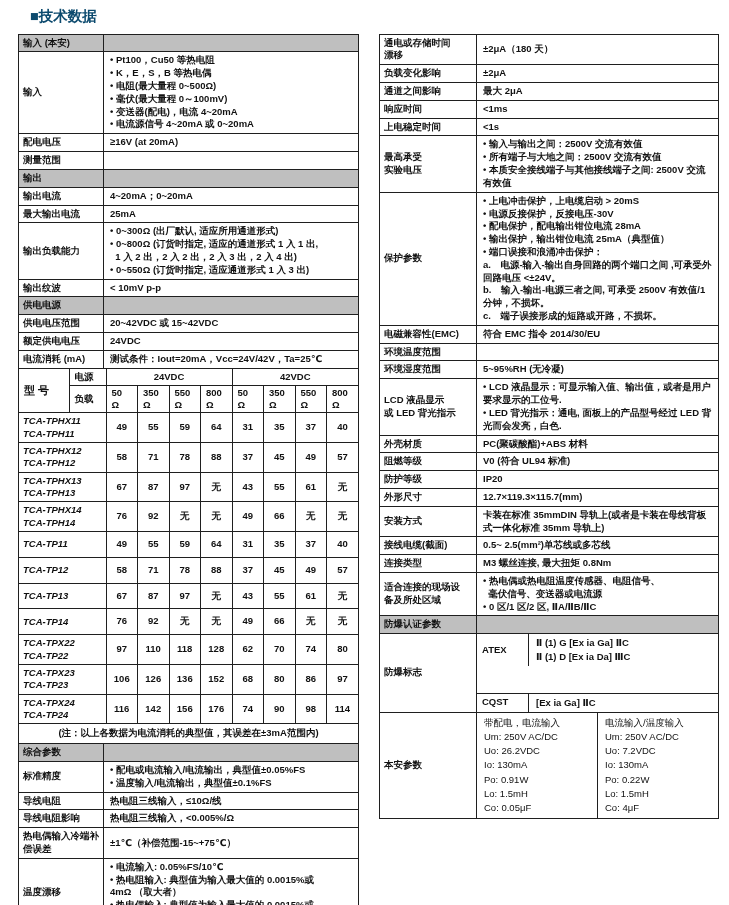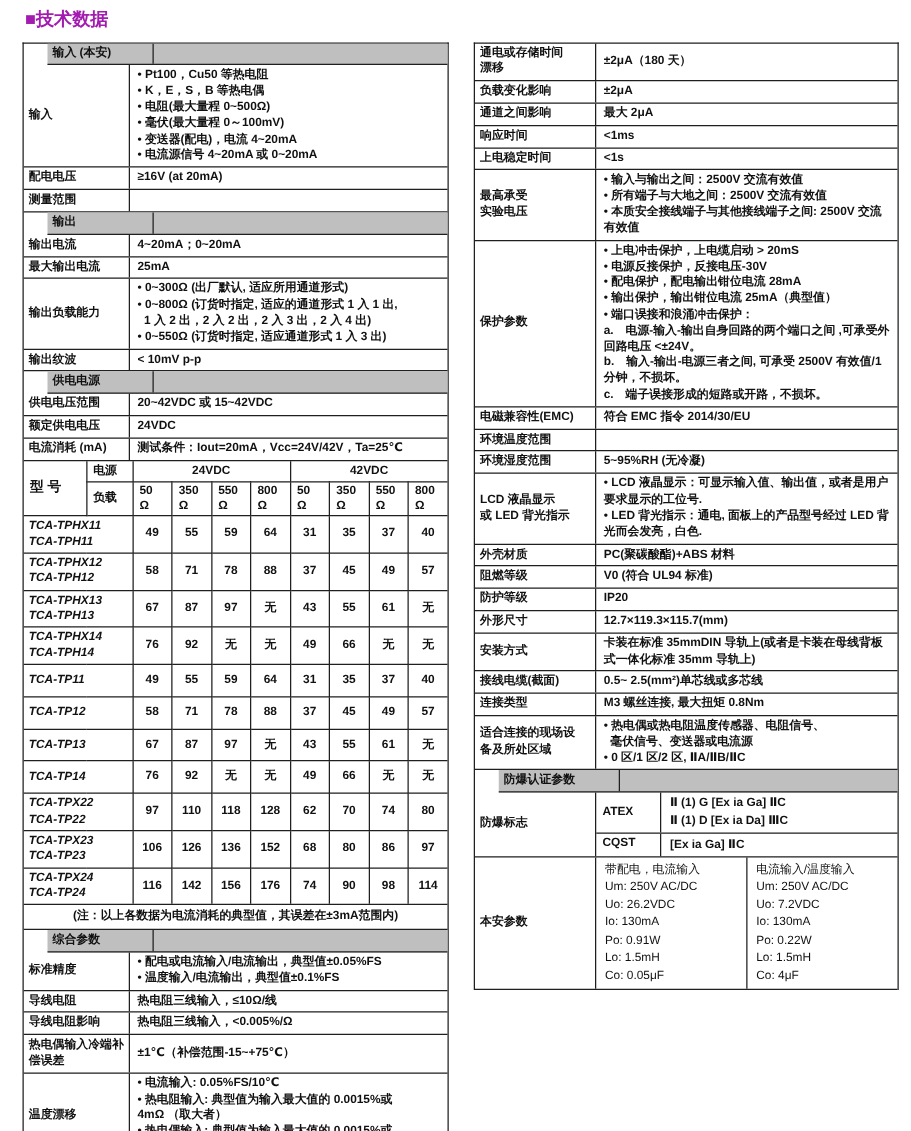--- a/index.html
+++ b/index.html
@@ -1,45 +1,45 @@
 <!DOCTYPE html>
 <html><head>
 <meta charset="utf-8">
 <style>
   html,body{margin:0;padding:0;background:#fff;}
   .page{
     width:729px;height:905px;overflow:hidden;background:#fff;
     font-family:"Liberation Sans","DejaVu Sans",sans-serif;
     font-size:9.5px;color:#111;line-height:1.35;
   }
-  .title{color:#a21caf;font-weight:bold;font-size:14.5px;margin:7px 0 7px 20px;}
+  .title{color:#0c4a6e;font-weight:bold;font-size:14.5px;margin:7px 0 7px 30px;}
   .cols{display:flex;align-items:flex-start;margin-left:18px;gap:20px;}
   .tbl{border:1px solid #1f1f1f;border-bottom:none;background:#fff;}
   .lt{width:339px;}
   .rt{width:338px;}
   .row{display:flex;align-items:stretch;border-bottom:1px solid #1f1f1f;}
   .cl{flex:0 0 85px;max-width:85px;border-right:1px solid #1f1f1f;padding:2px 4px;
       font-weight:700;display:flex;align-items:center;white-space:pre-wrap;box-sizing:border-box;}
   .rt .cl{flex:0 0 97px;max-width:97px;}
   .cv{flex:1;min-width:0;padding:2px 6px;white-space:pre-wrap;display:flex;align-items:center;font-weight:700;}
-  .sec{background:#bfbfbf;margin-left:19px;}
+  .sec{background:#bfbfbf;}
   .sec .cl{min-height:15px;}
   .note{justify-content:center;padding:3px 2px;font-weight:700;display:flex;text-align:center;}
   
   .row-block{border-bottom:1px solid #1f1f1f;}
   .model{width:100%;border-collapse:collapse;border-style:hidden;table-layout:fixed;}
   .model td{border:1px solid #1f1f1f;font-weight:700;vertical-align:middle;}
   .mhead{padding:2px 2px 2px 5px;font-size:11px;}
   .mkey{padding:2px 2px 2px 5px;}
   .mgrp{text-align:center;padding:2px 0;}
   .mload{padding:1px 0 1px 5px;white-space:pre-wrap;line-height:1.25;}
   .mname{padding:2px 2px 2px 4px;white-space:pre-wrap;line-height:1.3;font-style:italic;}
   .mval{text-align:center;padding:6px 0;}
   
-  .sub{flex:1;display:flex;flex-direction:column;}
+  .sub{flex:1;display:flex;flex-direction:column;gap:27px;}
   .subrow{display:flex;flex:1;align-items:stretch;}
   .subrow + .subrow{border-top:1px solid #1f1f1f;}
   .subkey{flex:0 0 52px;max-width:52px;border-right:1px solid #1f1f1f;padding:2px 5px;
           display:flex;align-items:center;font-weight:700;box-sizing:border-box;}
   .subval{flex:1;padding:2px 7px;white-space:pre-wrap;display:flex;align-items:center;font-weight:700;line-height:1.45;}
   
   .twocol{flex:1;display:flex;align-items:stretch;}
   .iscol{flex:1;padding:3px 7px;white-space:pre-wrap;font-weight:400;line-height:1.5;}
   .iscol + .iscol{border-left:1px solid #1f1f1f;}
 </style>

